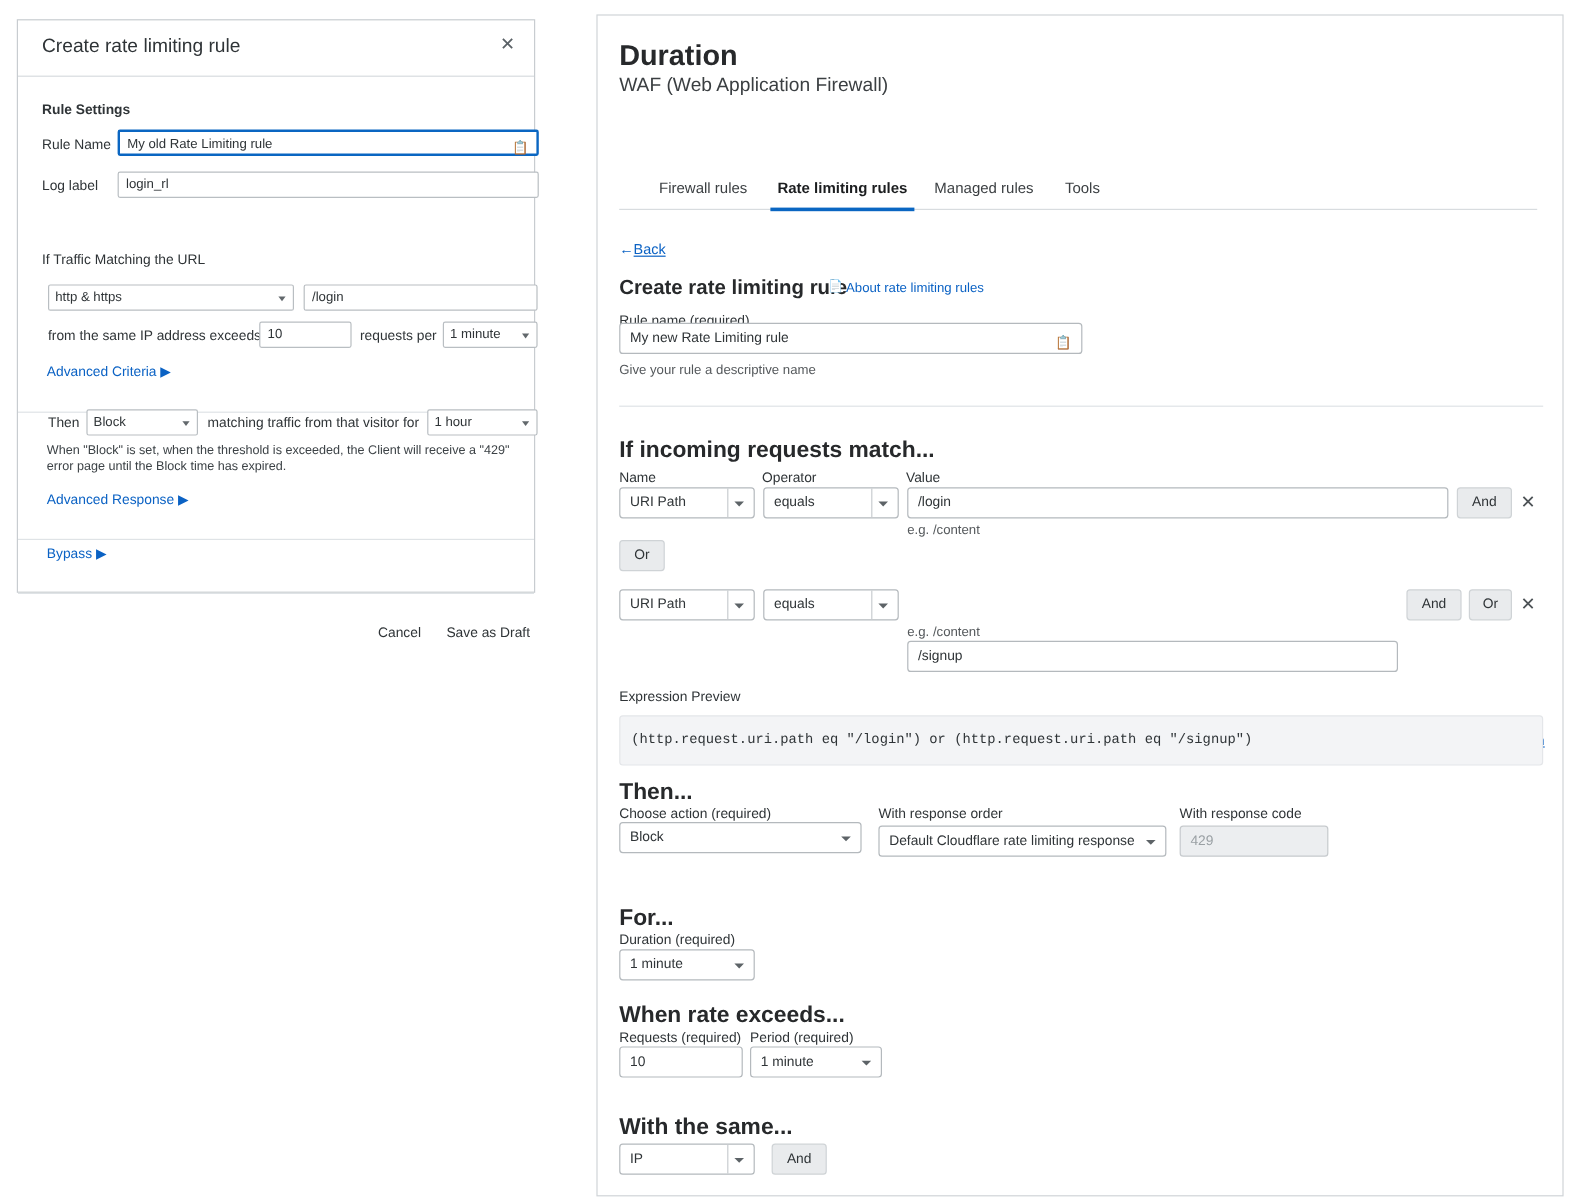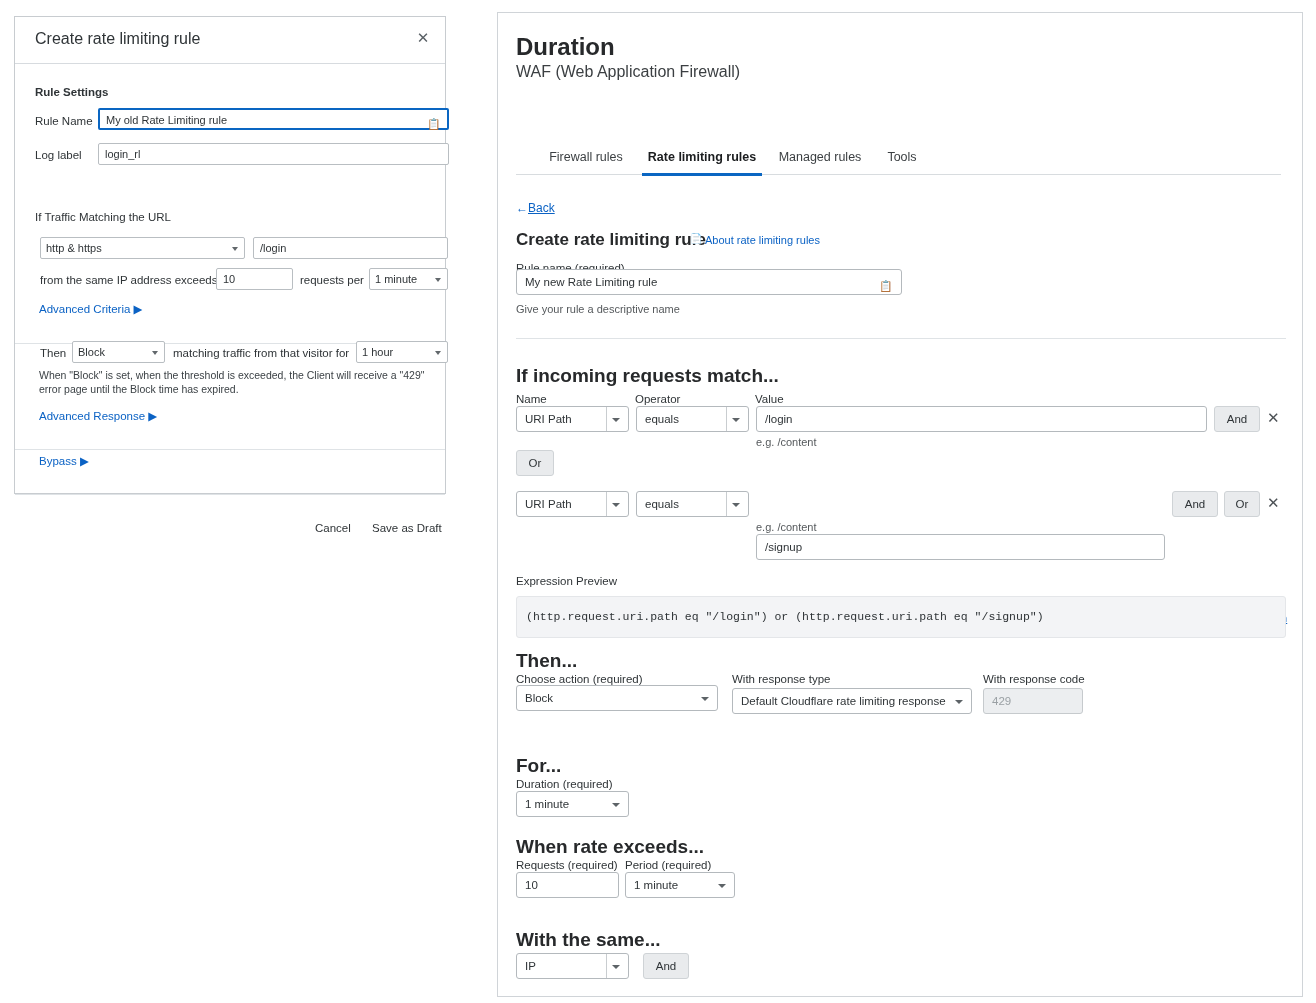--- a/index.html
+++ b/index.html
@@ -503,28 +503,28 @@
     <div class="expr-box" style="left:18px; top:583px; width:770px; height:42px;"></div>
     <div class="expr-code" style="left:28px; top:597px;">(http.request.uri.path eq "/login") or (http.request.uri.path eq "/signup")</div>
 
     <div class="section-h" style="left:18px; top:637px;">Then...</div>
     <div class="r-lbl" style="left:18px; top:660px;">Choose action (required)</div>
     <div class="r-sel" style="left:18px; top:672px; width:202px;">
       <span>Block</span>
       <span class="caret"></span>
     </div>
 
-    <div class="r-lbl" style="left:234px; top:660px;">With response type</div>
+    <div class="r-lbl" style="left:234px; top:660px;">With response order</div>
     <div class="r-sel" style="left:234px; top:675px; width:240px;">
       <span>Default Cloudflare rate limiting response</span>
       <span class="caret"></span>
     </div>
 
     <div class="r-lbl" style="left:485px; top:660px;">With response code</div>
-    <div class="r-inp disabled" style="left:485px; top:675px; width:100px;">
+    <div class="r-inp disabled" style="left:485px; top:675px; width:124px;">
       <span>429</span>
     </div>
 
     <div class="section-h" style="left:18px; top:742px;">For...</div>
     <div class="r-lbl" style="left:18px; top:765px;">Duration (required)</div>
     <div class="r-sel" style="left:18px; top:778px; width:113px;">
       <span>1 minute</span>
       <span class="caret"></span>
     </div>
 

